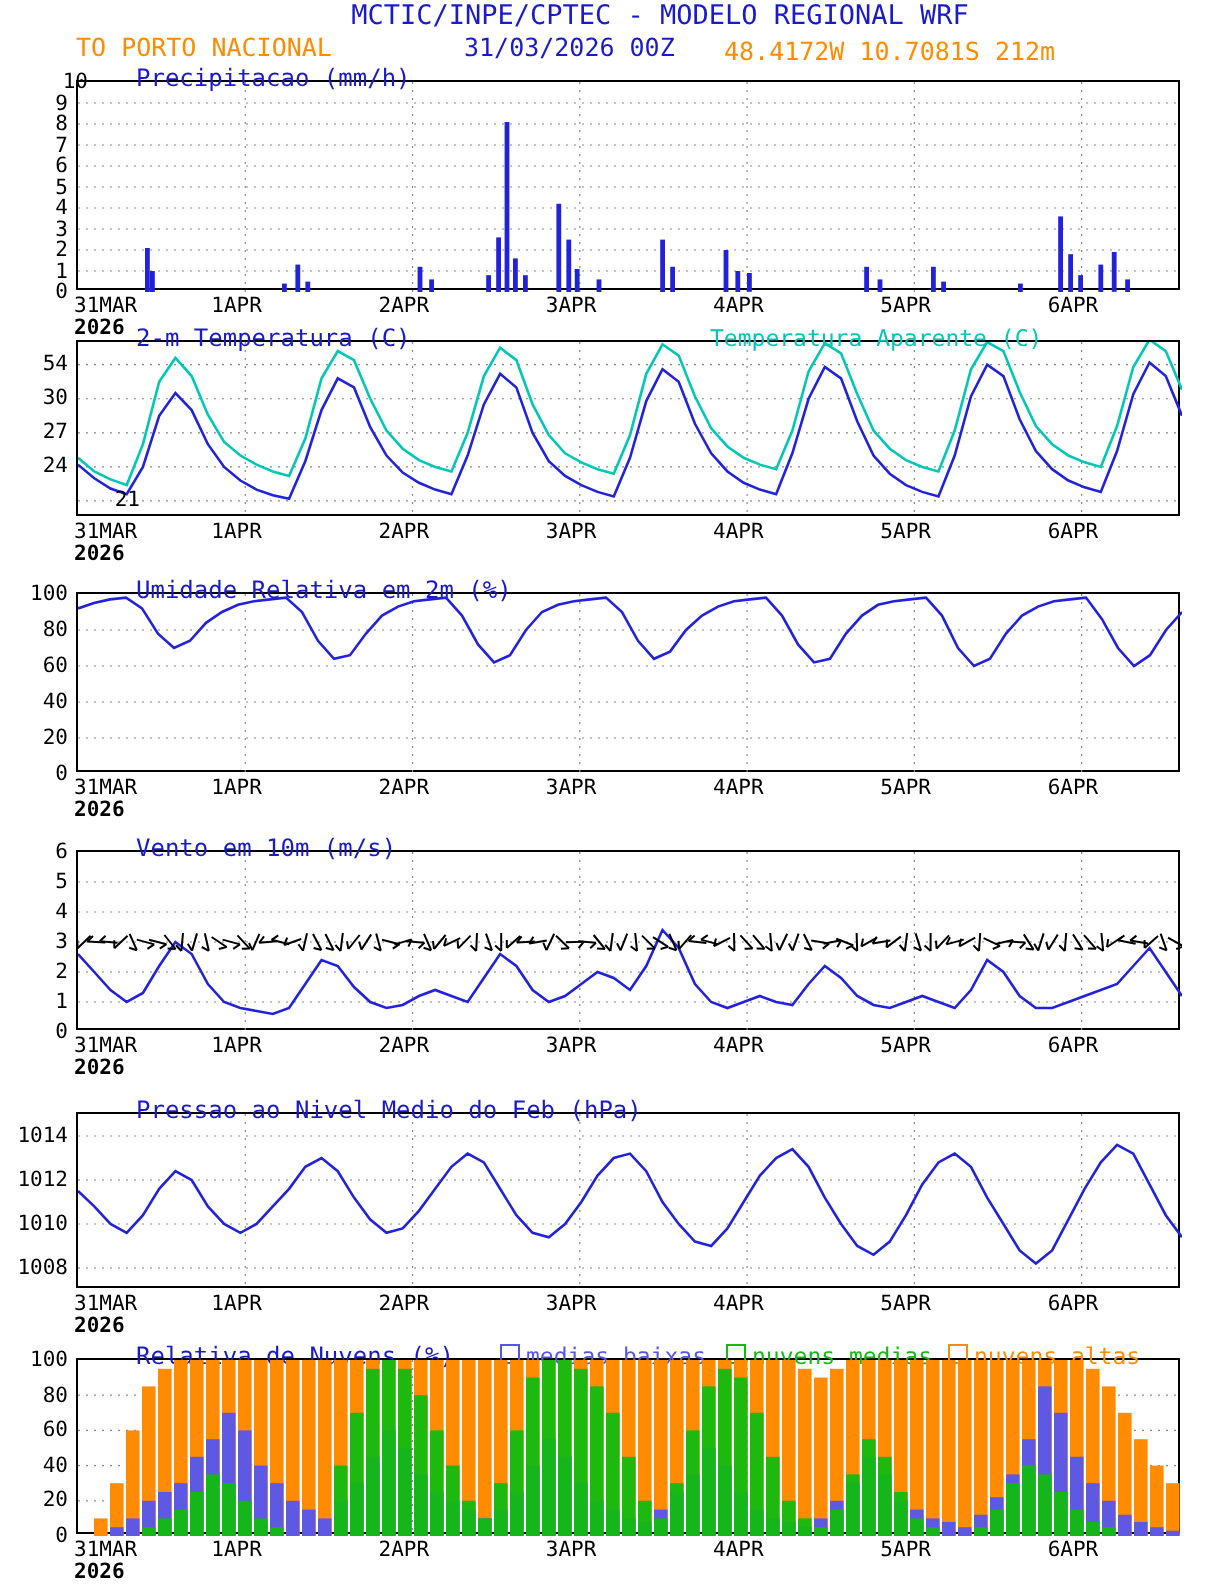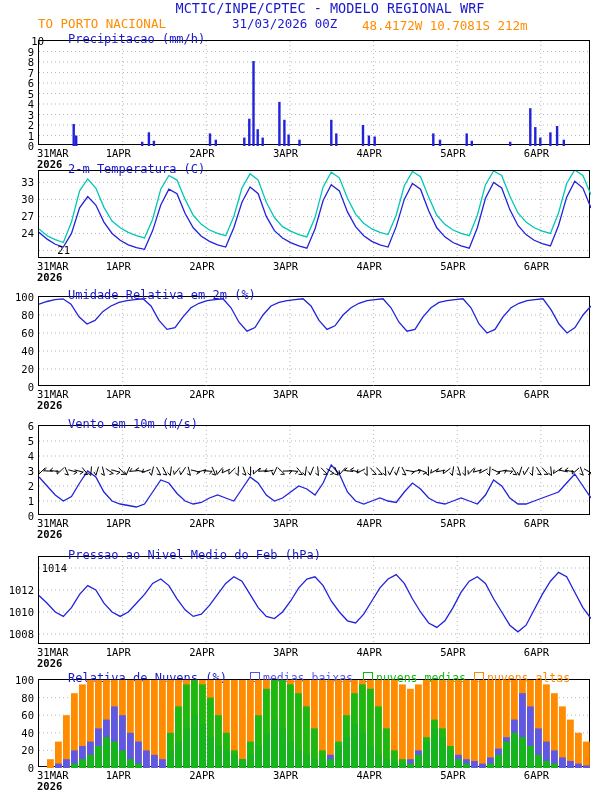--- a/index.html
+++ b/index.html
@@ -80,20 +80,21 @@
       <rect x="500.1" y="96.6" width="2.4" height="8.4" fill="#2222dd"></rect>
       <rect x="510.2" y="91.3" width="2.4" height="13.7" fill="#2222dd"></rect>
       <rect x="516.9" y="85.0" width="2.4" height="19.9" fill="#2222dd"></rect>
       <rect x="523.6" y="98.7" width="2.4" height="6.3" fill="#2222dd"></rect>
     </svg>
   <div id="y1"></div>
   <div id="x1"></div>
 
   <div class="panel" id="p2" style="top:170px;left:38px;width:552px;height:88px;"></div>
   <div class="panel-title" style="left:68px;top:162px;">2-m Temperatura (C)</div>
+  <div class="legend-item" style="left:355px;top:162px;color:#00c8b4;">Temperatura Aparente (C)</div>
   <svg id="svg2" width="552" height="88" style="position:absolute;left:39px;top:171px;">
       <line x1="83.63636363636364" y1="0" x2="83.63636363636364" y2="88" stroke="#888" stroke-width="0.6" stroke-dasharray="1,3"></line>
       <line x1="167.27272727272728" y1="0" x2="167.27272727272728" y2="88" stroke="#888" stroke-width="0.6" stroke-dasharray="1,3"></line>
       <line x1="250.90909090909093" y1="0" x2="250.90909090909093" y2="88" stroke="#888" stroke-width="0.6" stroke-dasharray="1,3"></line>
       <line x1="334.54545454545456" y1="0" x2="334.54545454545456" y2="88" stroke="#888" stroke-width="0.6" stroke-dasharray="1,3"></line>
       <line x1="418.1818181818182" y1="0" x2="418.1818181818182" y2="88" stroke="#888" stroke-width="0.6" stroke-dasharray="1,3"></line>
       <line x1="501.81818181818187" y1="0" x2="501.81818181818187" y2="88" stroke="#888" stroke-width="0.6" stroke-dasharray="1,3"></line>
       <line x1="0" y1="79.48387096774194" x2="552" y2="79.48387096774194" stroke="#888" stroke-width="0.6" stroke-dasharray="1,3"></line>
       <line x1="0" y1="62.45161290322581" x2="552" y2="62.45161290322581" stroke="#888" stroke-width="0.6" stroke-dasharray="1,3"></line>
       <line x1="0" y1="45.41935483870968" x2="552" y2="45.41935483870968" stroke="#888" stroke-width="0.6" stroke-dasharray="1,3"></line>
@@ -573,21 +574,21 @@
     <div class="xlab" style="left: 189.273px; top: 147px;">2APR</div>
     <div class="xlab" style="left: 272.909px; top: 147px;">3APR</div>
     <div class="xlab" style="left: 356.545px; top: 147px;">4APR</div>
     <div class="xlab" style="left: 440.182px; top: 147px;">5APR</div>
     <div class="xlab" style="left: 523.818px; top: 147px;">6APR</div>
     <div class="yearlab" style="left: 37px; top: 158px;">2026</div>
     <div class="ylab" style="left: 12px; top: 244.484px; position: absolute; padding-left: 24px;">21</div>
     <div class="ylab" style="left: 0px; top: 227.452px; position: absolute;">24</div>
     <div class="ylab" style="left: 0px; top: 210.419px; position: absolute;">27</div>
     <div class="ylab" style="left: 0px; top: 193.387px; position: absolute;">30</div>
-    <div class="ylab" style="left: 0px; top: 176.355px; position: absolute;">33</div>
+    <div class="ylab" style="left: 0px; top: 176.355px; position: absolute;">54</div>
     <div class="xlab" style="left: 37px; top: 260px;">31MAR</div>
     <div class="xlab" style="left: 105.636px; top: 260px;">1APR</div>
     <div class="xlab" style="left: 189.273px; top: 260px;">2APR</div>
     <div class="xlab" style="left: 272.909px; top: 260px;">3APR</div>
     <div class="xlab" style="left: 356.545px; top: 260px;">4APR</div>
     <div class="xlab" style="left: 440.182px; top: 260px;">5APR</div>
     <div class="xlab" style="left: 523.818px; top: 260px;">6APR</div>
     <div class="yearlab" style="left: 37px; top: 271px;">2026</div>
     <div class="ylab" style="left: 0px; top: 381px; position: absolute;">0</div>
     <div class="ylab" style="left: 0px; top: 363px; position: absolute;">20</div>
@@ -614,21 +615,21 @@
     <div class="xlab" style="left: 105.636px; top: 517px;">1APR</div>
     <div class="xlab" style="left: 189.273px; top: 517px;">2APR</div>
     <div class="xlab" style="left: 272.909px; top: 517px;">3APR</div>
     <div class="xlab" style="left: 356.545px; top: 517px;">4APR</div>
     <div class="xlab" style="left: 440.182px; top: 517px;">5APR</div>
     <div class="xlab" style="left: 523.818px; top: 517px;">6APR</div>
     <div class="yearlab" style="left: 37px; top: 528px;">2026</div>
     <div class="ylab" style="left: 0px; top: 628px; position: absolute;">1008</div>
     <div class="ylab" style="left: 0px; top: 606px; position: absolute;">1010</div>
     <div class="ylab" style="left: 0px; top: 584px; position: absolute;">1012</div>
-    <div class="ylab" style="left: 0px; top: 562px; position: absolute; padding-left: 33px;">1014</div>
+    <div class="ylab" style="left: 0px; top: 562px; position: absolute;">1014</div>
     <div class="xlab" style="left: 37px; top: 646px;">31MAR</div>
     <div class="xlab" style="left: 105.636px; top: 646px;">1APR</div>
     <div class="xlab" style="left: 189.273px; top: 646px;">2APR</div>
     <div class="xlab" style="left: 272.909px; top: 646px;">3APR</div>
     <div class="xlab" style="left: 356.545px; top: 646px;">4APR</div>
     <div class="xlab" style="left: 440.182px; top: 646px;">5APR</div>
     <div class="xlab" style="left: 523.818px; top: 646px;">6APR</div>
     <div class="yearlab" style="left: 37px; top: 657px;">2026</div>
     <div class="ylab" style="left: 0px; top: 762px; position: absolute;">0</div>
     <div class="ylab" style="left: 0px; top: 744.4px; position: absolute;">20</div>

